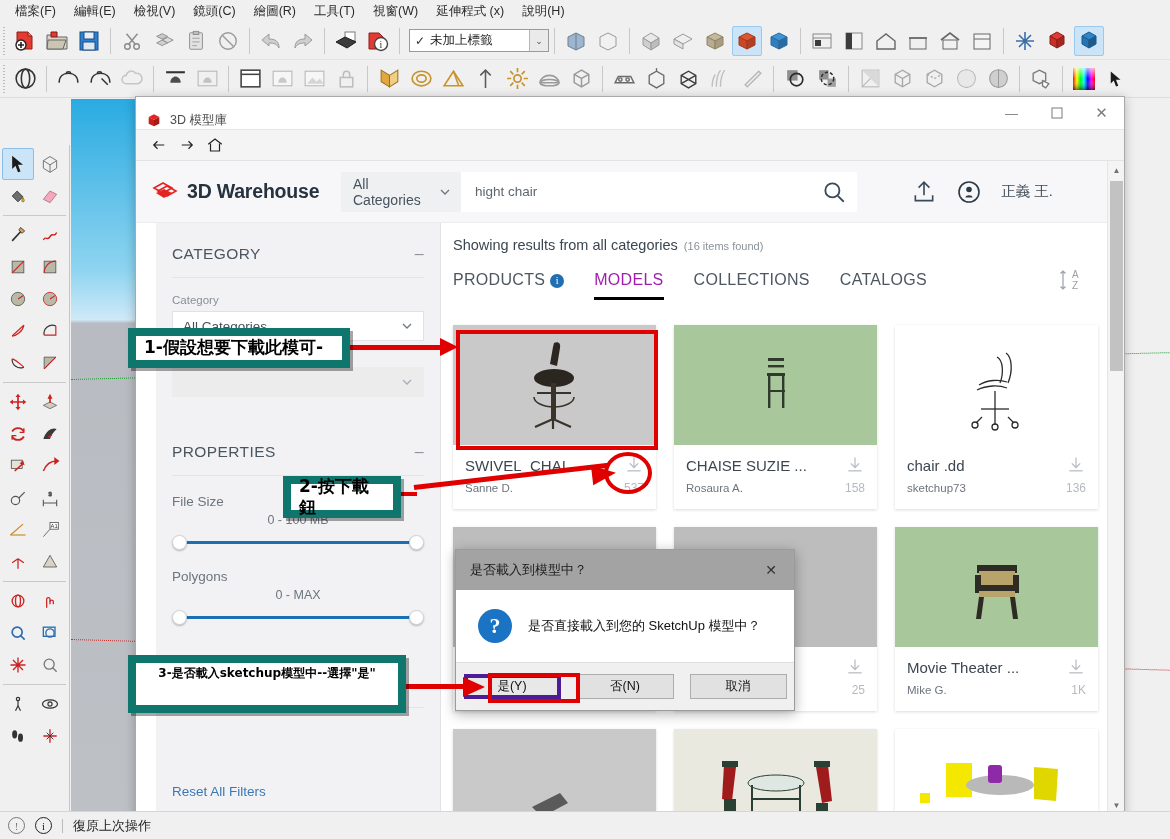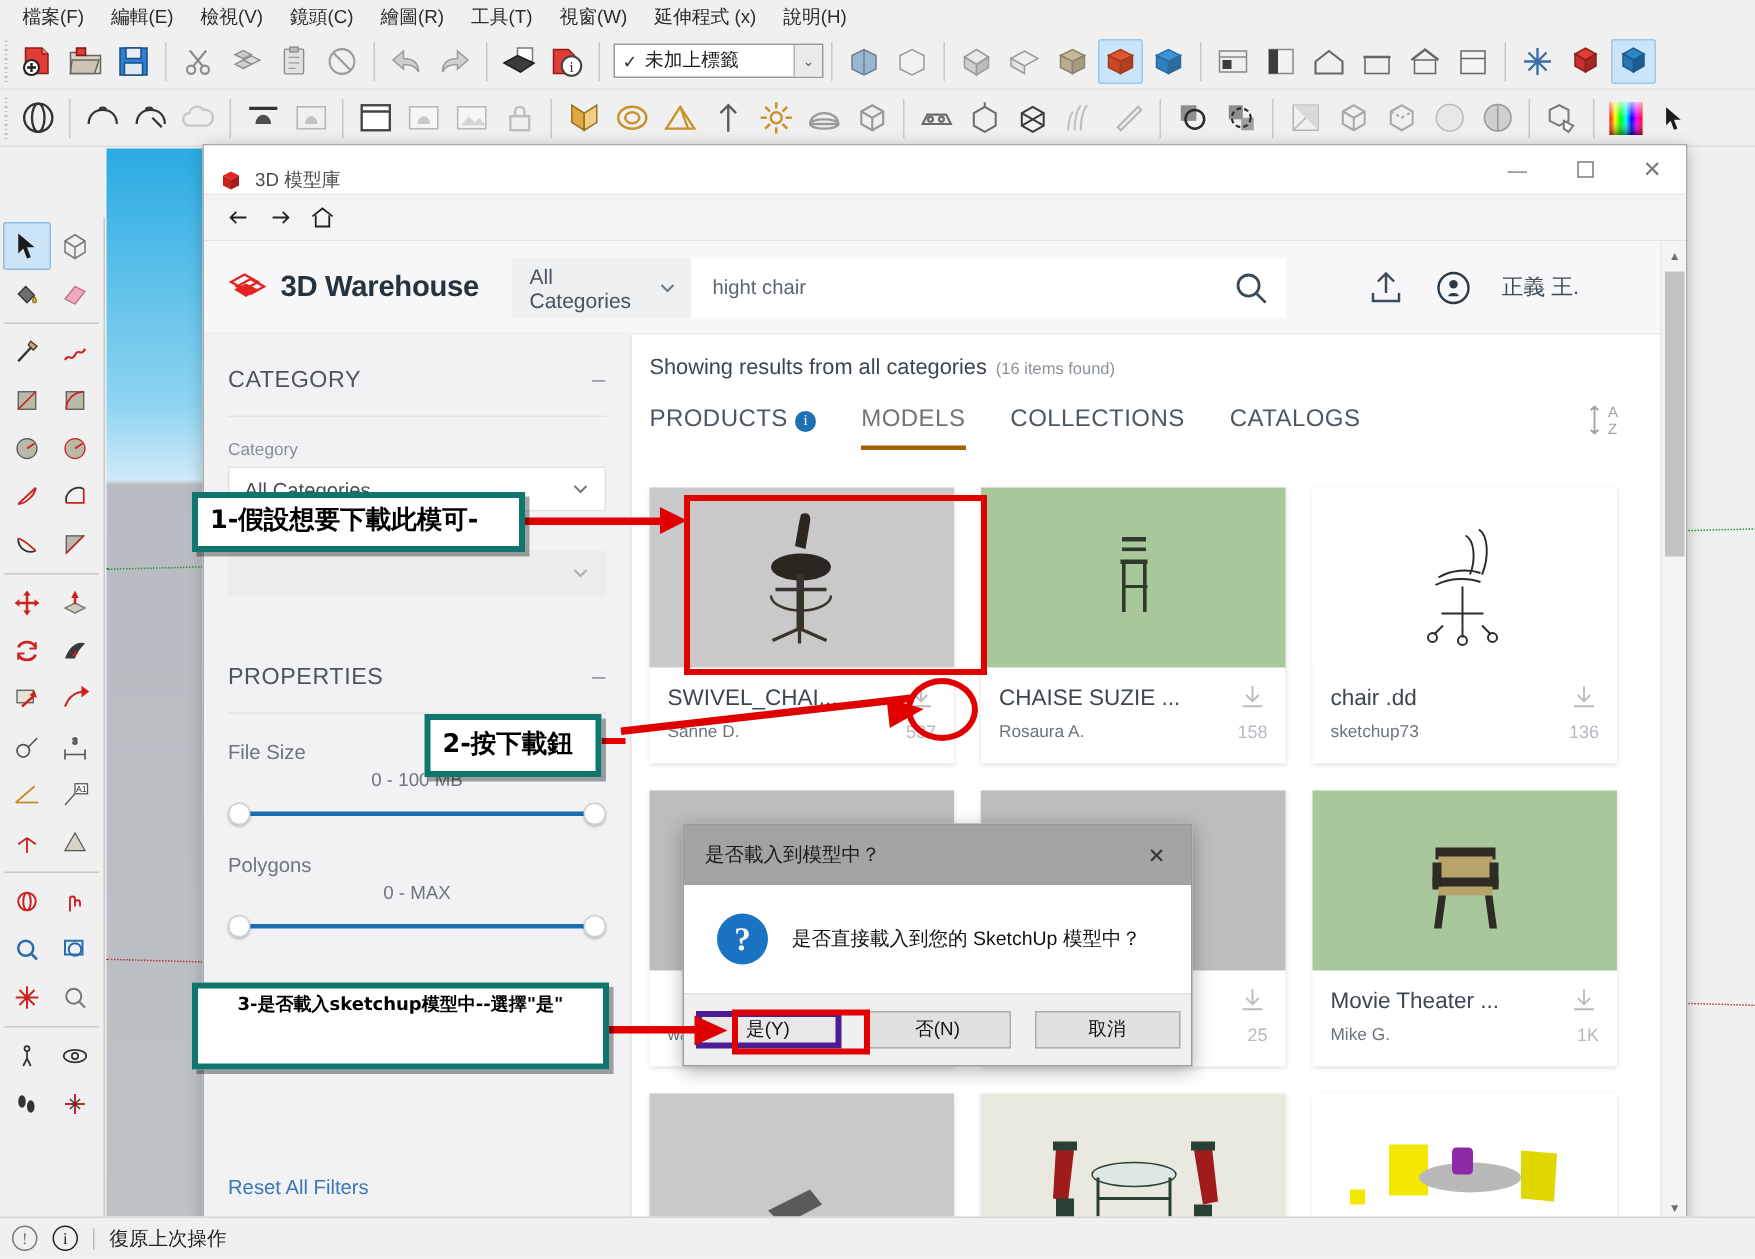--- a/index.html
+++ b/index.html
@@ -137,21 +137,21 @@
     padding:0 10px 0 14px; justify-content:space-between;
   }
   #searchbox .q{ font-size:13.5px;color:#5d666f; }
   .hdr-right{ flex:1; display:flex; align-items:center; justify-content:center; gap:20px; }
   .uname{ font-size:14.5px;color:#3f4a55; }
 
   
   #whcontent{ flex:1 1 auto; display:flex; overflow:hidden;}
   #filters{
     width:285px; background:#f2f2f5; border-right:1px solid #e2e2e6;
-    padding:0 16px; position:relative; overflow:hidden; flex:0 0 auto;
+    padding:0 16px; position:relative; overflow:hidden; flex:0 0 auto;margin-left:20px;
   }
   .fsec-hdr{
     display:flex;align-items:center;justify-content:space-between;
     font-size:15.5px; color:#4b5560; letter-spacing:.4px; padding:22px 0 14px;
     border-bottom:1px solid #e4e4e8;
   }
   .fsec-hdr .pm{ color:#8e949b; font-size:16px; }
   .flabel{ font-size:11.5px;color:#8a9097; margin:16px 0 5px;}
   .fselect{
     height:30px;background:#fff;border:1px solid #e1e1e4;
@@ -168,21 +168,21 @@
     background:#fff;border:1px solid #cfd3d8; box-shadow:0 1px 2px rgba(0,0,0,.25);
   }
   .reset{ font-size:13.5px;color:#3a78b5; position:absolute; bottom:16px; left:16px;}
 
   
   #results{ flex:1 1 auto; padding:14px 0 0 12px; overflow:hidden; position:relative;}
   .showing{ font-size:14.5px;color:#3c4650; margin-bottom:18px;}
   .showing .cnt{ font-size:11px;color:#8b9199; margin-left:6px;}
   .tabs{ display:flex; align-items:flex-start; gap:30px; position:relative; padding-bottom:3px;}
   .tab{ font-size:16px;color:#4d5761; letter-spacing:.3px; padding-bottom:8px;}
-  .tab.active{ color:#737373; border-bottom:3px solid #a16207; }
+  .tab.active{ color:#a21caf; border-bottom:3px solid #000000; }
   .infodot{
     display:inline-flex;width:14px;height:14px;border-radius:50%;background:#1f6fb2;color:#fff;
     font-size:10px;align-items:center;justify-content:center;margin-left:5px;vertical-align:1px;
     font-family:"Liberation Serif",serif;
   }
   .sortico{ position:absolute; right:28px; top:-4px; color:#9aa1a8; font-size:12px; line-height:11px;}
 
   .grid{ display:flex; flex-wrap:wrap; gap:18px; margin-top:22px; }
   .card{ width:203px; background:#fff; box-shadow:0 1px 3px rgba(0,0,0,.14); }
   .thumb{ height:120px; display:flex;align-items:center;justify-content:center; overflow:hidden;}
@@ -219,21 +219,21 @@
     width:97px;height:25px;background:#e1e1e1;border:1px solid #adadad;
     font-size:12.5px;color:#111;display:flex;align-items:center;justify-content:center;
   }
   .wbtn.default{ border:4px solid #4c1d95; background:#e8e8e8; }
   .qicon{ width:34px;height:34px;border-radius:50%;background:#1b73c4;color:#fff;
      display:flex;align-items:center;justify-content:center;font-size:22px;
      font-family:"Liberation Serif",serif; font-weight:bold;}
 
   
   .anno{
-    position:absolute; background:#fff; border:4px solid #0f766e;
+    position:absolute; background:#fff; border:8px solid #0f766e;
     box-shadow:3px 3px 0 rgba(0,0,0,.35); z-index:60;
     font-family:"DejaVu Sans", sans-serif; font-weight:bold; color:#000;
     display:flex; align-items:center; padding:3px 8px; line-height:1.25;
   }
   .annoline{ position:absolute; background:#e00000; z-index:55; }
   .arrowhead{ position:absolute; width:0;height:0; z-index:56;}
   .redbox{ position:absolute; border:4px solid #e00000; z-index:50; }
   .redellipse{ position:absolute; border:4px solid #e00000; border-radius:50%; z-index:50;}
 
   

